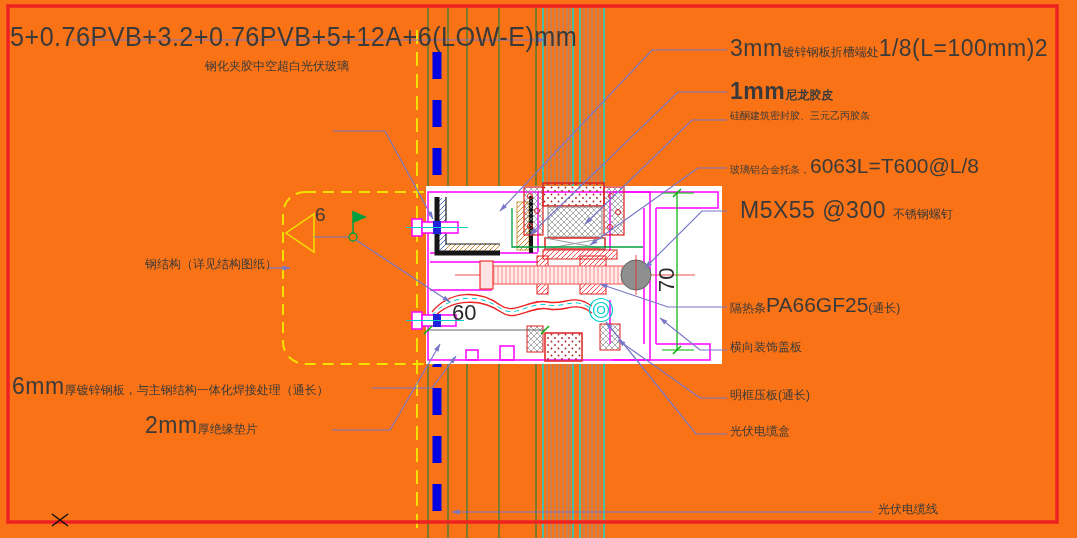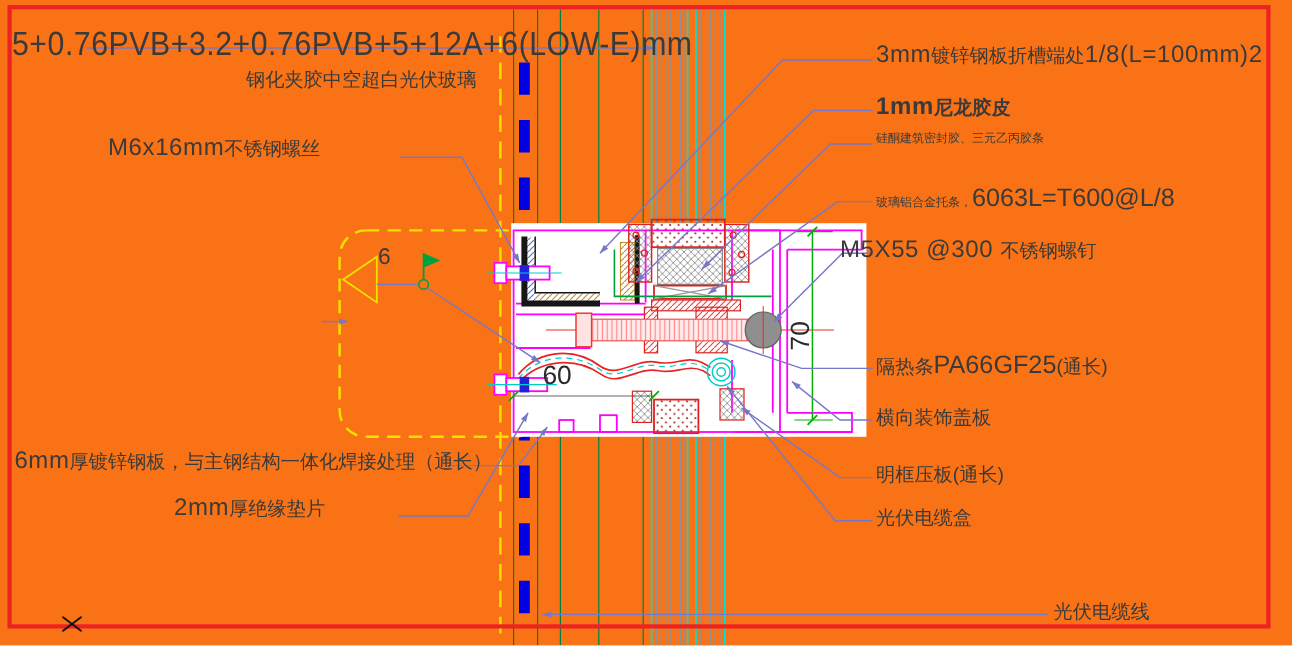--- a/index.html
+++ b/index.html
@@ -1,23 +1,23 @@
 <!DOCTYPE html>
 <html><head>
 <meta charset="utf-8">
 <style>
   html,body{margin:0;padding:0;background:#ffffff;}
   #stage{position:relative;width:1077px;height:538px;background:#f97316;overflow:hidden;
          font-family:"Liberation Sans","DejaVu Sans",sans-serif;color:#2a2a2a;}
   #linework{position:absolute;left:0;top:0;}
   .lbl{position:absolute;white-space:nowrap;line-height:1.05;color:#3a3a3a;}
   .lat-xl{font-size:28px;letter-spacing:.5px;}
-  .lat-lg{font-size:20px;letter-spacing:.5px;}
+  .lat-lg{font-size:23px;letter-spacing:.5px;}
   .lat-md{font-size:21px;}
-  .cjk{font-size:16px;}
+  .cjk{font-size:12px;}
   .cjk-sm{font-size:10px;}
   .narrow{display:inline-block;transform:scaleX(.9);transform-origin:0 0;}
   .dim{font-size:22px;color:#2a2a2a;}
   .rot90{transform:rotate(-90deg);transform-origin:0 0;}
   .seg{vertical-align:baseline;}
 </style>
 </head>
 <body>
 
 <div id="stage">
@@ -214,41 +214,39 @@
     <line x1="52" y1="514" x2="68" y2="526" stroke="#111111" stroke-width="1.5"></line>
     <line x1="52" y1="526" x2="68" y2="514" stroke="#111111" stroke-width="1.5"></line>
   </g>
 </svg>
 
   <div class="lbl" style="left:10px;top:22px;">
     <span class="narrow lat-xl seg">5+0.76PVB+3.2+0.76PVB+5+12A+6(LOW-E)mm</span>
   </div>
   <div class="lbl cjk" style="left:205px;top:60px;">钢化夹胶中空超白光伏玻璃</div>
 
-  <div class="lbl" style="left:90px;top:113px;">
-    <span class="lat-lg seg">M6x16mm</span><span class="cjk seg">不锈钢螺丝</span>
-  </div>
+  <div class="lbl cjk" style="left:145px;top:258px;">钢结构（详见结构图纸）</div>
   <div class="lbl" style="left:12px;top:374px;">
     <span class="lat-lg seg">6mm</span><span class="cjk seg">厚镀锌钢板，与主钢结构一体化焊接处理（通长）</span>
   </div>
   <div class="lbl" style="left:145px;top:413px;">
     <span class="lat-lg seg">2mm</span><span class="cjk seg">厚绝缘垫片</span>
   </div>
 
   <div class="lbl" style="left:730px;top:36px;">
     <span class="lat-lg seg">3mm</span><span class="cjk seg">镀锌钢板折槽端处</span><span class="lat-lg seg">1/8(L=100mm)2</span>
   </div>
   <div class="lbl" style="left:730px;top:79px;font-weight:bold;">
     <span class="lat-lg seg">1mm</span><span class="cjk seg">尼龙胶皮</span>
   </div>
   <div class="lbl cjk-sm" style="left:730px;top:111px;">硅酮建筑密封胶、三元乙丙胶条</div>
   <div class="lbl" style="left:730px;top:155px;">
     <span class="cjk-sm seg">玻璃铝合金托条，</span><span class="lat-md seg">6063L=T600@L/8</span>
   </div>
-  <div class="lbl" style="left:700px;top:198px;">
+  <div class="lbl" style="left:740px;top:198px;">
     <span class="lat-lg seg">M5X55 @300 </span><span class="cjk seg">不锈钢螺钉</span>
   </div>
   <div class="lbl" style="left:730px;top:294px;">
     <span class="cjk seg">隔热条</span><span class="lat-md seg">PA66GF25</span><span class="cjk seg">(通长)</span>
   </div>
   <div class="lbl cjk" style="left:730px;top:341px;">横向装饰盖板</div>
   <div class="lbl cjk" style="left:730px;top:389px;">明框压板(通长)</div>
   <div class="lbl cjk" style="left:730px;top:425px;">光伏电缆盒</div>
   <div class="lbl cjk" style="left:878px;top:503px;">光伏电缆线</div>
 

